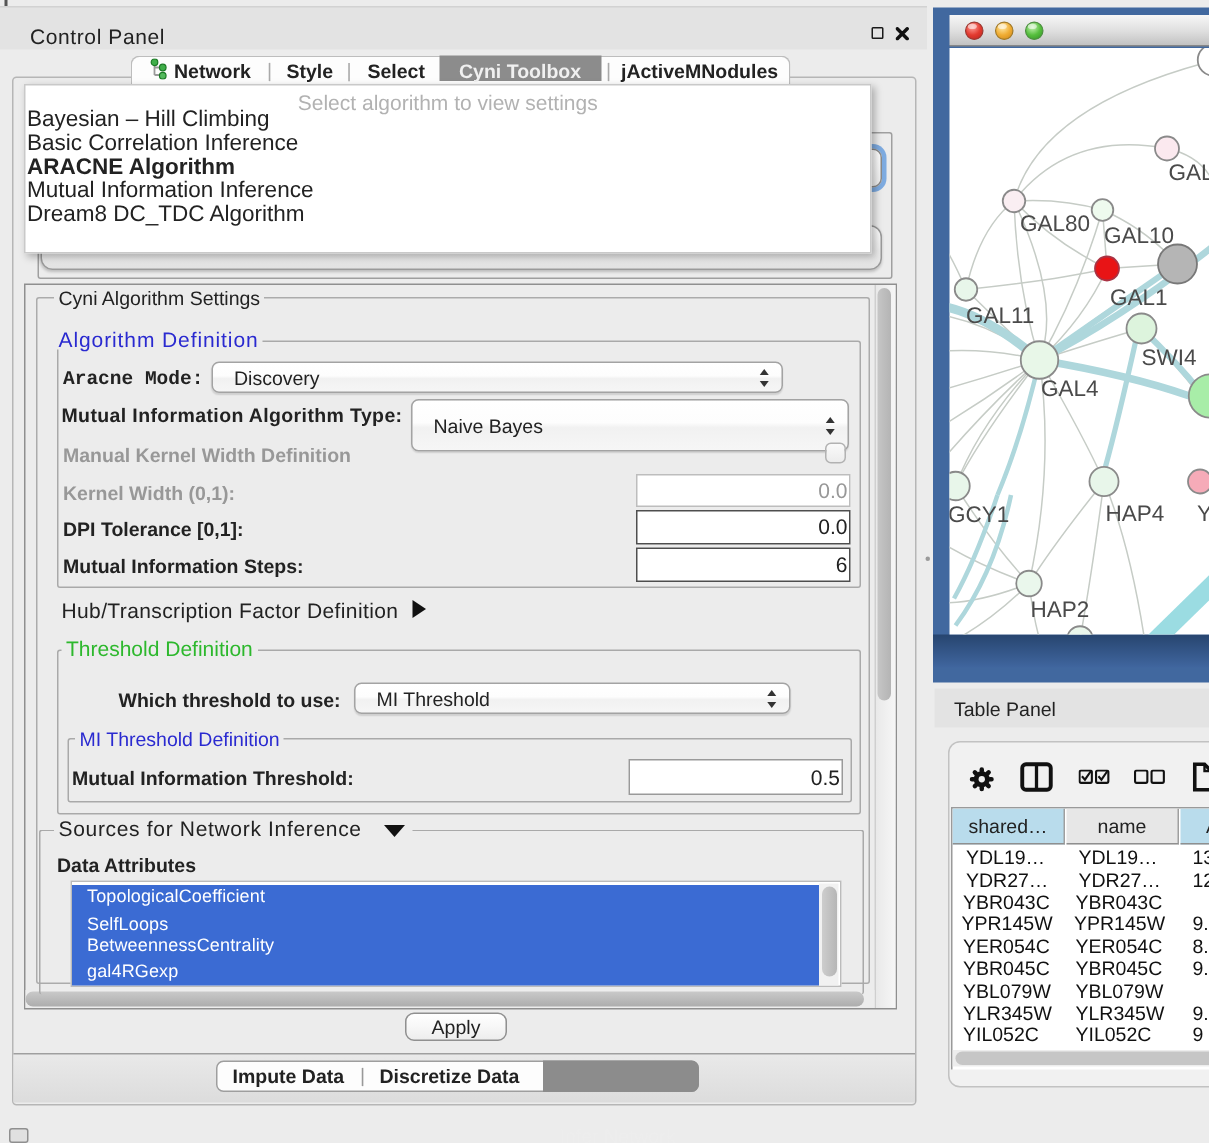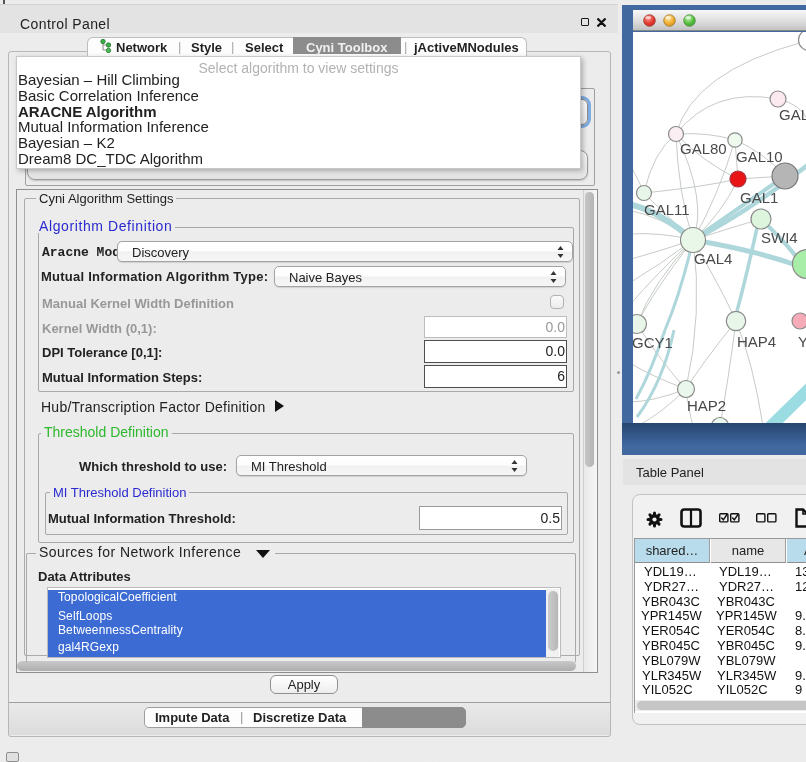--- a/index.html
+++ b/index.html
@@ -66,30 +66,30 @@
 <div class="abs" style="left:17px;top:660px;width:566px;height:12px;background:#ededed;"></div>
 <div class="abs" style="left:17px;top:661px;width:559px;height:10px;background:linear-gradient(#c9c9c9,#adadad);border-radius:5px;"></div>
 
 <div class="abs etch" style="left:24px;top:198px;width:556px;height:458px;border-color:#ababab;"></div>
 <div class="gtitle" style="left:36px;top:192px;font-size:13px;">Cyni Algorithm Settings</div>
 
 <div class="abs etch" style="left:38px;top:227px;width:536px;height:165px;"></div>
 <div class="gtitle" style="left:36px;top:220px;color:#2a2ad0;font-size:14px;letter-spacing:0.6px;">Algorithm Definition</div>
 
 <div class="abs b" style="left:42px;top:245px;font-family:Liberation Mono, monospace;">Aracne Mode:</div>
-<div class="combo" style="left:117px;top:241px;width:456px;height:21px;padding-left:28px;">
+<div class="combo" style="left:141px;top:241px;width:381px;height:21px;padding-left:28px;">
   <span class="ctext">Discovery</span>
   <svg class="spin" viewBox="0 0 7 12">
       <path d="M3.5 0 L6.5 4 L0.5 4 Z" fill="#333"></path>
       <path d="M3.5 12 L6.5 8 L0.5 8 Z" fill="#333"></path>
     </svg>
 </div>
 
 <div class="abs b" style="left:41px;top:269px;letter-spacing:0.25px;">Mutual Information Algorithm Type:</div>
-<div class="combo" style="left:274px;top:266px;width:292px;height:21px;">
+<div class="combo" style="left:274px;top:266px;width:292px;height:35px;">
   <span class="ctext">Naive Bayes</span>
   <svg class="spin" viewBox="0 0 7 12">
       <path d="M3.5 0 L6.5 4 L0.5 4 Z" fill="#333"></path>
       <path d="M3.5 12 L6.5 8 L0.5 8 Z" fill="#333"></path>
     </svg>
 </div>
 
 <div class="abs b gray" style="left:42px;top:296px;">Manual Kernel Width Definition</div>
 <div class="abs" style="left:550px;top:295px;width:14px;height:14px;border:1px solid #b2b2b2;border-radius:4px;background:linear-gradient(#fafafa,#ececec);"></div>
 
@@ -312,21 +312,20 @@
   <path d="M8 1.5 V6 H12.5" fill="none" stroke="#111" stroke-width="1.6"></path>
 </svg>
 
 <div class="abs" style="left:16px;top:56px;width:565px;height:113px;background:#fff;border:1px solid #c9c9c9;box-shadow:2px 2px 5px rgba(0,0,0,0.28);">
   <div style="text-align:center;color:#b2b2b2;padding-top:3px;height:15px;font-size:14px;">Select algorithm to view settings</div>
   <div style="padding-left:1px;line-height:15.8px;font-size:15px;">
     <div>Bayesian – Hill Climbing</div>
     <div>Basic Correlation Inference</div>
     <div class="b">ARACNE Algorithm</div>
     <div>Mutual Information Inference</div>
-    <div>Bayesian – K2</div>
     <div>Dream8 DC_TDC Algorithm</div>
   </div>
 </div>
 
 <div class="abs" style="left:634px;top:538px;width:172px;height:175px;background:#fff;border-left:1px solid #9a9a9a;border-top:1px solid #9a9a9a;overflow:hidden;">
 
   <div class="abs" style="left:0;top:0;width:75px;height:24px;background:#b9dcec;border-right:1px solid #9f9f9f;border-bottom:1px solid #8f8f8f;text-align:center;line-height:23px;">shared…</div>
   <div class="abs" style="left:76px;top:0;width:75px;height:24px;background:#e7e7e7;border-right:1px solid #9f9f9f;border-bottom:1px solid #8f8f8f;text-align:center;line-height:23px;">name</div>
   <div class="abs" style="left:152px;top:0;width:20px;height:24px;background:#b9dcec;border-bottom:1px solid #8f8f8f;">
       <span style="position:absolute;left:17px;top:4px;">A</span>

